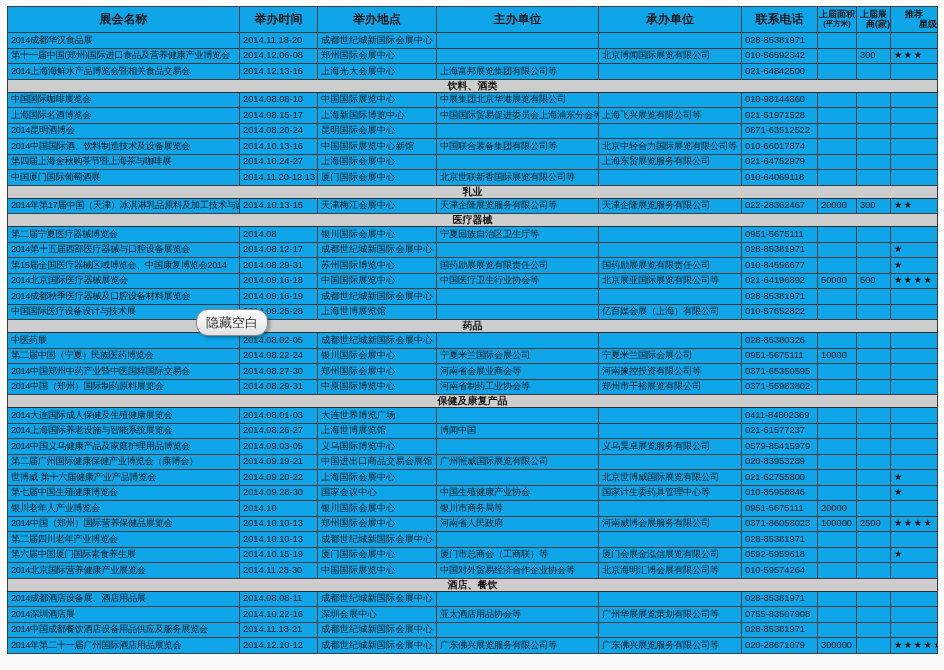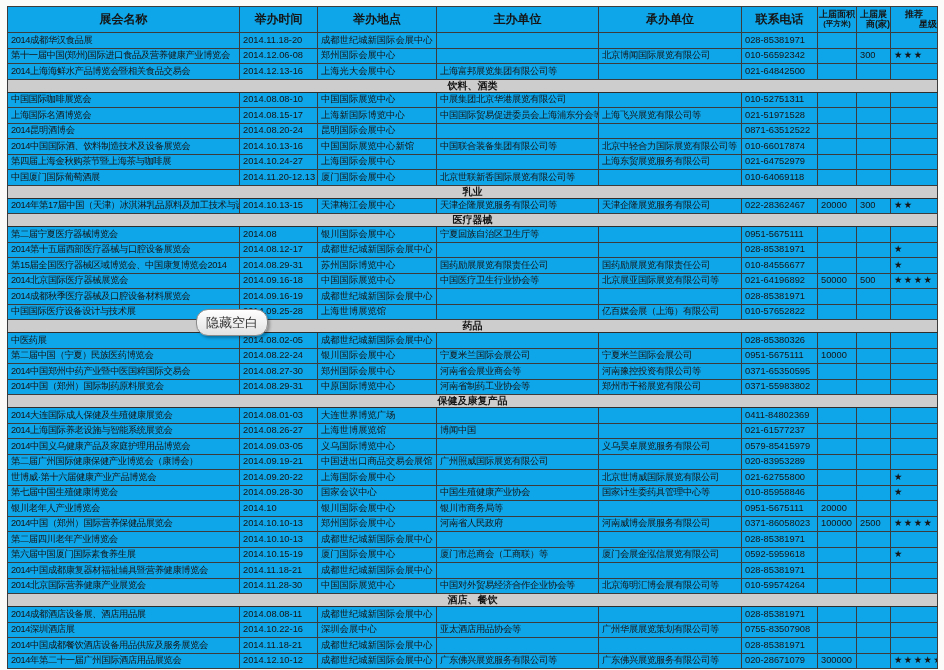--- a/index.html
+++ b/index.html
@@ -110,21 +110,21 @@
         </tr>
         <tr class="section">
           <td colspan="9">饮料、酒类</td>
         </tr>
         <tr class="data">
           <td class="c-name">中国国际咖啡展览会</td>
           <td class="c-date">2014.08.08-10</td>
           <td class="c-venue">中国国际展览中心</td>
           <td class="c-host">中展集团北京华港展览有限公司</td>
           <td class="c-organizer"></td>
-          <td class="c-phone">010-52751311</td>
+          <td class="c-phone">010-98144860</td>
           <td class="c-area"></td>
           <td class="c-exhibitors"></td>
           <td class="c-stars"></td>
         </tr>
         <tr class="data">
           <td class="c-name">上海国际名酒博览会</td>
           <td class="c-date">2014.08.15-17</td>
           <td class="c-venue">上海新国际博览中心</td>
           <td class="c-host">中国国际贸易促进委员会上海浦东分会等</td>
           <td class="c-organizer">上海飞兴展览有限公司等</td>
@@ -414,31 +414,20 @@
           <td class="c-date">2014.10.15-19</td>
           <td class="c-venue">厦门国际会展中心</td>
           <td class="c-host">厦门市总商会（工商联）等</td>
           <td class="c-organizer">厦门会展金泓信展览有限公司</td>
           <td class="c-phone">0592-5959618</td>
           <td class="c-area"></td>
           <td class="c-exhibitors"></td>
           <td class="c-stars">★</td>
         </tr>
         <tr class="data">
-          <td class="c-name">2014中国成都康复器材福祉辅具暨营养健康博览会</td>
-          <td class="c-date">2014.11.18-21</td>
-          <td class="c-venue">成都世纪城新国际会展中心</td>
-          <td class="c-host"></td>
-          <td class="c-organizer"></td>
-          <td class="c-phone">028-85381971</td>
-          <td class="c-area"></td>
-          <td class="c-exhibitors"></td>
-          <td class="c-stars"></td>
-        </tr>
-        <tr class="data">
           <td class="c-name">2014北京国际营养健康产业展览会</td>
           <td class="c-date">2014.11.28-30</td>
           <td class="c-venue">中国国际展览中心</td>
           <td class="c-host">中国对外贸易经济合作企业协会等</td>
           <td class="c-organizer">北京海明汇博会展有限公司等</td>
           <td class="c-phone">010-59574264</td>
           <td class="c-area"></td>
           <td class="c-exhibitors"></td>
           <td class="c-stars"></td>
         </tr>

